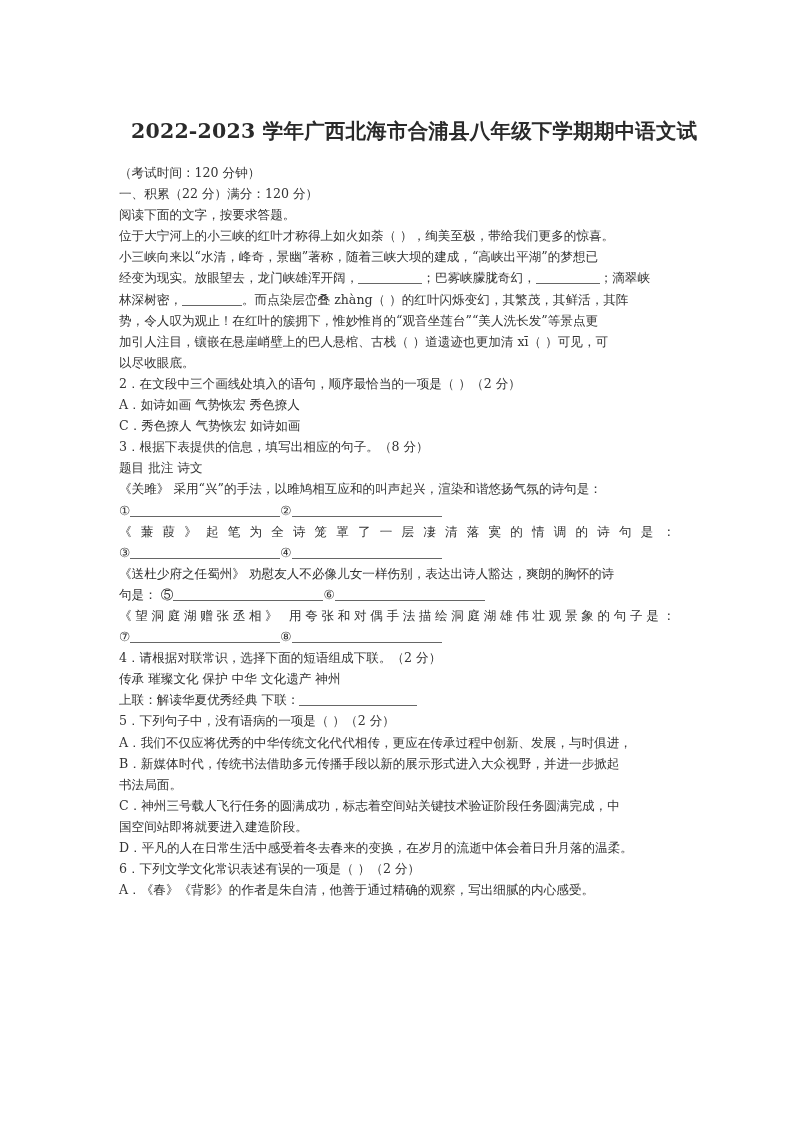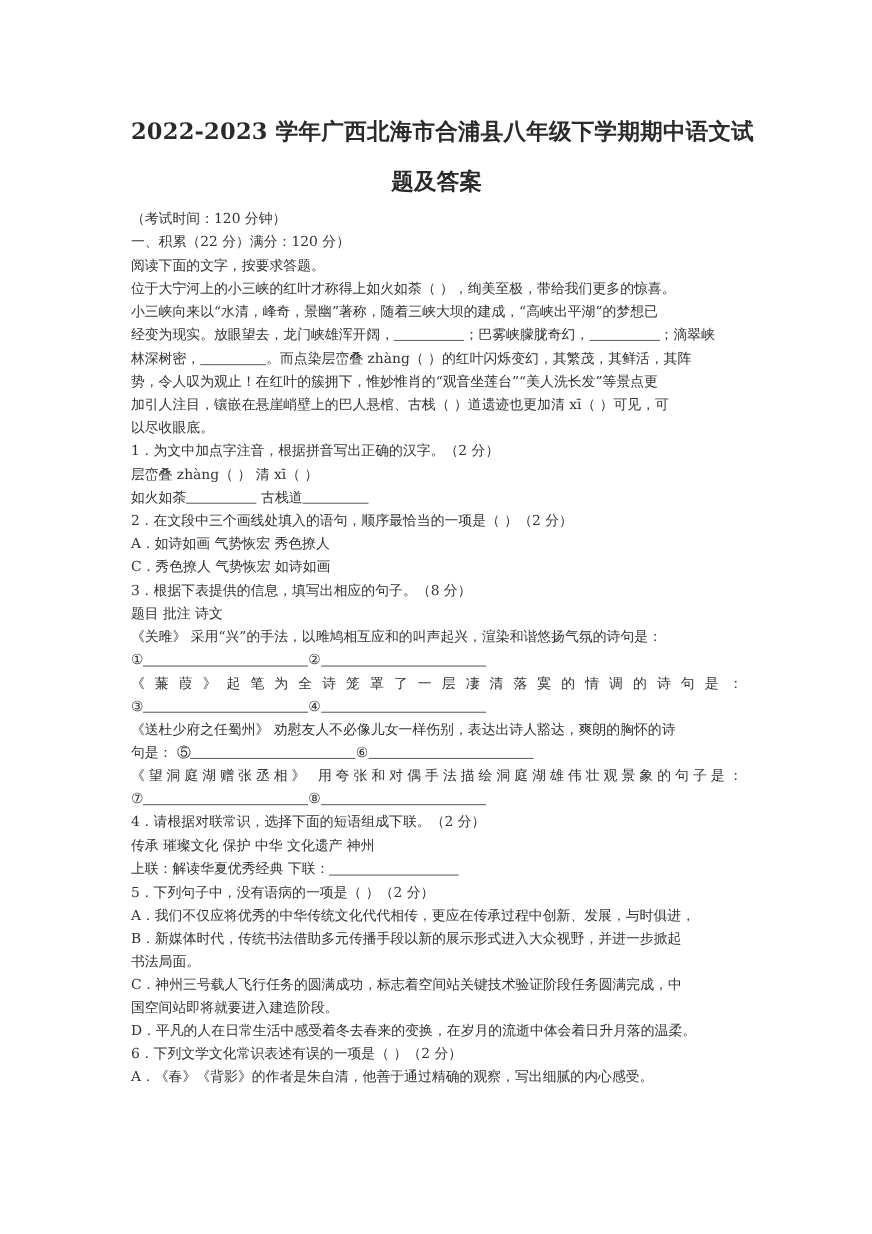--- a/index.html
+++ b/index.html
@@ -21,21 +21,21 @@
       top: 100px;
       width: 556px;
     }
     .title {
       font-family: "DejaVu Serif", "Liberation Serif", serif;
       font-weight: bold;
       font-size: 20.5px;
       color: #2a2a2a;
       text-align: center;
       line-height: 38px;
-      margin: 0;
+      margin: 12px;
       letter-spacing: 0.2px;
     }
     .title-line2 {
       margin-top: 8px;
     }
     .body {
       margin-top: 4px;
       font-size: 12.6px;
       line-height: 21.1px;
     }
@@ -58,43 +58,37 @@
     .b64 { width: 64px; }
     .b120 { width: 118px; }
     .b150 { width: 150px; }
   </style>
 </head>
 <body>
 
 <div class="page">
   <h1 class="title">
     <span class="line">2022-2023 学年广西北海市合浦县八年级下学期期中语文试</span>
-    <span class="line title-line2">题及答案</span>
   </h1>
 
   <div class="body">
     <span class="line">（考试时间：120 分钟）</span>
     <span class="line">一、积累（22 分）满分：120 分）</span>
     <span class="line">阅读下面的文字，按要求答题。</span>
 
     <div>
       <span class="line">位于大宁河上的小三峡的红叶才称得上如火如荼（ ），绚美至极，带给我们更多的惊喜。</span>
       <span class="line">小三峡向来以“水清，峰奇，景幽”著称，随着三峡大坝的建成，“高峡出平湖”的梦想已</span>
       <span class="line"><span>经变为现实。放眼望去，龙门峡雄浑开阔，</span><span class="blank b64"></span><span>；巴雾峡朦胧奇幻，</span><span class="blank b64"></span><span>；滴翠峡</span></span>
       <span class="line"><span>林深树密，</span><span class="blank b60"></span><span>。而点染层峦叠 zhàng（ ）的红叶闪烁变幻，其繁茂，其鲜活，其阵</span></span>
       <span class="line">势，令人叹为观止！在红叶的簇拥下，惟妙惟肖的“观音坐莲台”“美人洗长发”等景点更</span>
       <span class="line">加引人注目，镶嵌在悬崖峭壁上的巴人悬棺、古栈（ ）道遗迹也更加清 xī（ ）可见，可</span>
       <span class="line">以尽收眼底。</span>
     </div>
 
-    <div>
-      <span class="line">1．为文中加点字注音，根据拼音写出正确的汉字。（2 分）</span>
-      <span class="line">层峦叠 zhàng（ ） 清 xī（ ）</span>
-      <span class="line"><span>如火如荼</span><span class="blank b64"></span><span> 古栈道</span><span class="blank b60"></span></span>
-    </div>
 
     <div>
       <span class="line">2．在文段中三个画线处填入的语句，顺序最恰当的一项是（ ）（2 分）</span>
       <span class="line">A．如诗如画 气势恢宏 秀色撩人</span>
       <span class="line">C．秀色撩人 气势恢宏 如诗如画</span>
     </div>
 
     <div>
       <span class="line">3．根据下表提供的信息，填写出相应的句子。（8 分）</span>
       <span class="line">题目 批注 诗文</span>

